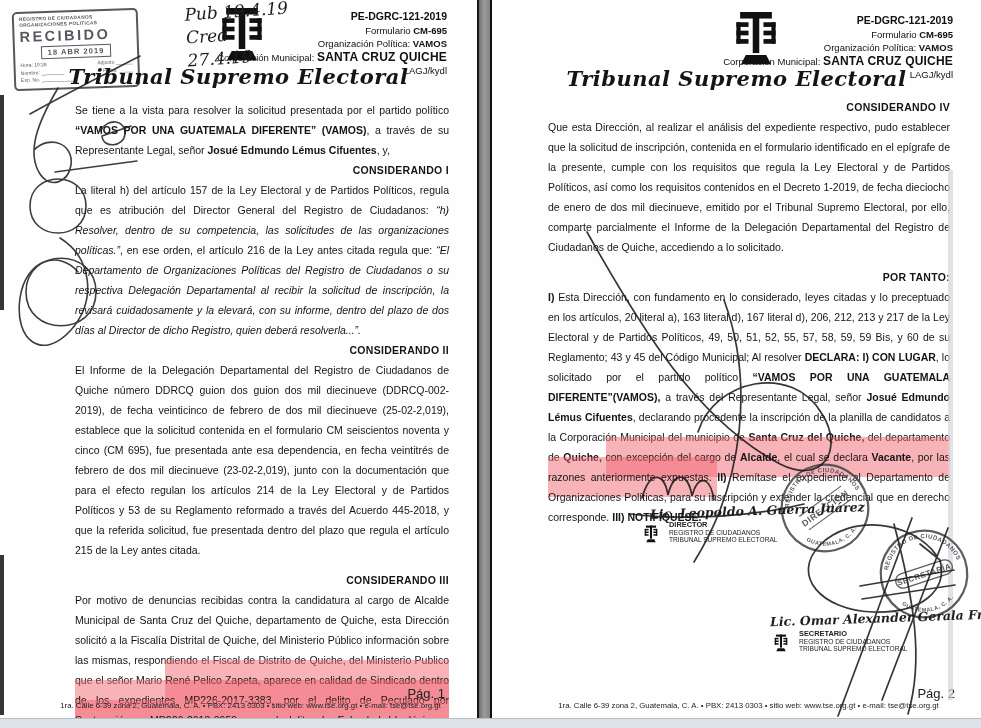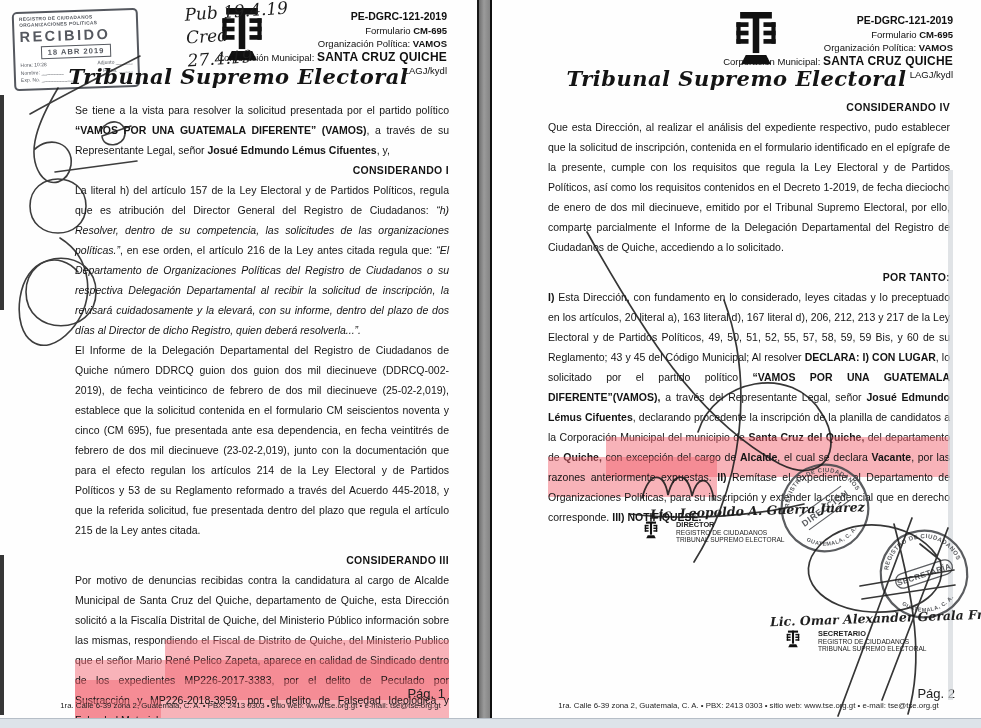--- a/index.html
+++ b/index.html
@@ -48,21 +48,21 @@
   .stamp .datebox{width:fit-content;margin:2px auto;padding:1px 6px;border:1.4px solid #474b52;
                   font-size:7.6px;font-weight:bold;letter-spacing:1px;}
   .stamp .row{font-size:5px;line-height:7.5px;display:flex;justify-content:space-between;}
 
   .handnotes{position:absolute;left:186px;top:0px;transform:rotate(-4deg);
      font-family:"DejaVu Serif",serif;font-style:italic;font-size:17px;line-height:23px;color:#1d1d1d;z-index:6;}
 
   
   .sig-name{position:absolute;font-family:"DejaVu Serif",serif;font-style:italic;font-weight:bold;
             font-size:12.5px;color:#1f1f1f;white-space:nowrap;transform:rotate(-2deg);z-index:4;}
-  .sig-caption{position:absolute;display:flex;align-items:flex-start;gap:16px;z-index:4;}
+  .sig-caption{position:absolute;display:flex;align-items:flex-end;gap:9px;z-index:4;}
   .sig-caption .cap-lines{font-size:6.6px;line-height:7.6px;color:#222;}
   .sig-caption .cap-title{font-weight:bold;font-size:7.4px;}
   .seal{position:absolute;color:#45474b;opacity:.88;z-index:3;}
   .seal svg{display:block;}
   .seal.direccion{transform:rotate(-14deg);}
   .seal.secretaria{transform:rotate(-8deg);}
   .scribbles{position:absolute;left:0;top:0;pointer-events:none;z-index:5;}
 </style>
 </head>
 <body>
@@ -120,20 +120,21 @@
       <div><span>Corporación Municipal: </span><b class="caps">SANTA CRUZ QUICHE</b></div>
       <div>LAGJ/kydl</div>
     </div>
 
     <div class="script-title" style="top:64px;">Tribunal Supremo Electoral</div>
 
     <div class="body" style="left:75px;top:100px;width:374px;">
       <p><span>Se tiene a la vista para resolver la solicitud presentada por el partido político </span><span class="seg-b">“VAMOS POR UNA GUATEMALA DIFERENTE” (VAMOS)</span><span>, a través de su Representante Legal, señor </span><span class="seg-b">Josué Edmundo Lémus Cifuentes</span><span>, y,</span></p>
       <p class="chead">CONSIDERANDO I</p>
       <p><span>La literal h) del artículo 157 de la Ley Electoral y de Partidos Políticos, regula que es atribución del Director General del Registro de Ciudadanos: </span><span class="seg-i">“h) Resolver, dentro de su competencia, las solicitudes de las organizaciones políticas.”</span><span>, en ese orden, el artículo 216 de la Ley antes citada regula que: </span><span class="seg-i">“El Departamento de Organizaciones Políticas del Registro de Ciudadanos o su respectiva Delegación Departamental al recibir la solicitud de inscripción, la revisará cuidadosamente y la elevará, con su informe, dentro del plazo de dos días al Director de dicho Registro, quien deberá resolverla...”.</span></p>
+      <p class="chead">CONSIDERANDO II</p>
       <p><span>El Informe de la Delegación Departamental del Registro de Ciudadanos de Quiche número DDRCQ guion dos guion dos mil diecinueve (DDRCQ-002-2019), de fecha veinticinco de febrero de dos mil diecinueve (25-02-2,019), establece que la solicitud contenida en el formulario CM seiscientos noventa y cinco (CM 695), fue presentada ante esa dependencia, en fecha veintitrés de febrero de dos mil diecinueve (23-02-2,019), junto con la documentación que para el efecto regulan los artículos 214 de la Ley Electoral y de Partidos Políticos y 53 de su Reglamento reformado a través del Acuerdo 445-2018, y que la referida solicitud, fue presentada dentro del plazo que regula el artículo 215 de la Ley antes citada.</span></p>
       <p class="chead gap">CONSIDERANDO III</p>
       <p><span>Por motivo de denuncias recibidas contra la candidatura al cargo de Alcalde Municipal de Santa Cruz del Quiche, departamento de Quiche, esta Dirección solicitó a la Fiscalía Distrital de Quiche, del Ministerio Público información sobre las mismas, respondiendo el Fiscal de Distrito de Quiche, del Ministerio Publico que el señor Mario </span><span class="seg-hl">René Pelico Zapeta, aparece en calidad de Sindicado dentro de los expedientes MP226-2017-3383, por el delito de Peculado por Sustracción y MP226-2018-3959, por el delito de Falsedad Ideológica y Falsedad Material.</span></p>
     </div>
 
     <div class="pag-label" style="right:32px;top:686px;">Pág. 1</div>
     <div class="footer">1ra. Calle 6-39 zona 2, Guatemala, C. A. • PBX: 2413 0303 • sitio web: www.tse.org.gt • e-mail: tse@tse.org.gt</div>
 
     <div class="left-edge" style="top:95px;height:215px;"></div>
     <div class="left-edge" style="top:555px;height:160px;"></div>
@@ -229,21 +230,21 @@
         </text>
         <g transform="rotate(-22 50 50)">
           <line x1="22" y1="41" x2="78" y2="41" stroke="currentColor" stroke-width="1.2"></line>
           <line x1="22" y1="59" x2="78" y2="59" stroke="currentColor" stroke-width="1.2"></line>
           <text x="50" y="53.5" text-anchor="middle" font-size="9.5" font-weight="bold" letter-spacing="0.8" fill="currentColor">DIRECCIÓN</text>
         </g>
       </svg>
     </div>
 
     <div class="sig-name" style="left:278px;top:610px;">Lic. Omar Alexander Gerala Franco</div>
-    <div class="sig-caption" style="left:292px;top:630px;">
+    <div class="sig-caption" style="left:280px;top:630px;">
       <svg width="18" height="19" viewBox="0 0 60 64">
         <g fill="#111">
           <rect x="13" y="2" width="34" height="7"></rect>
             <rect x="26.5" y="2" width="7" height="44"></rect>
           <rect x="9" y="13" width="13" height="5"></rect>
             <rect x="9" y="22" width="13" height="5"></rect>
             <rect x="9" y="31" width="13" height="5"></rect>
             <rect x="9" y="13" width="4.5" height="23"></rect>
           <rect x="38" y="13" width="13" height="5"></rect>
             <rect x="38" y="22" width="13" height="5"></rect>

